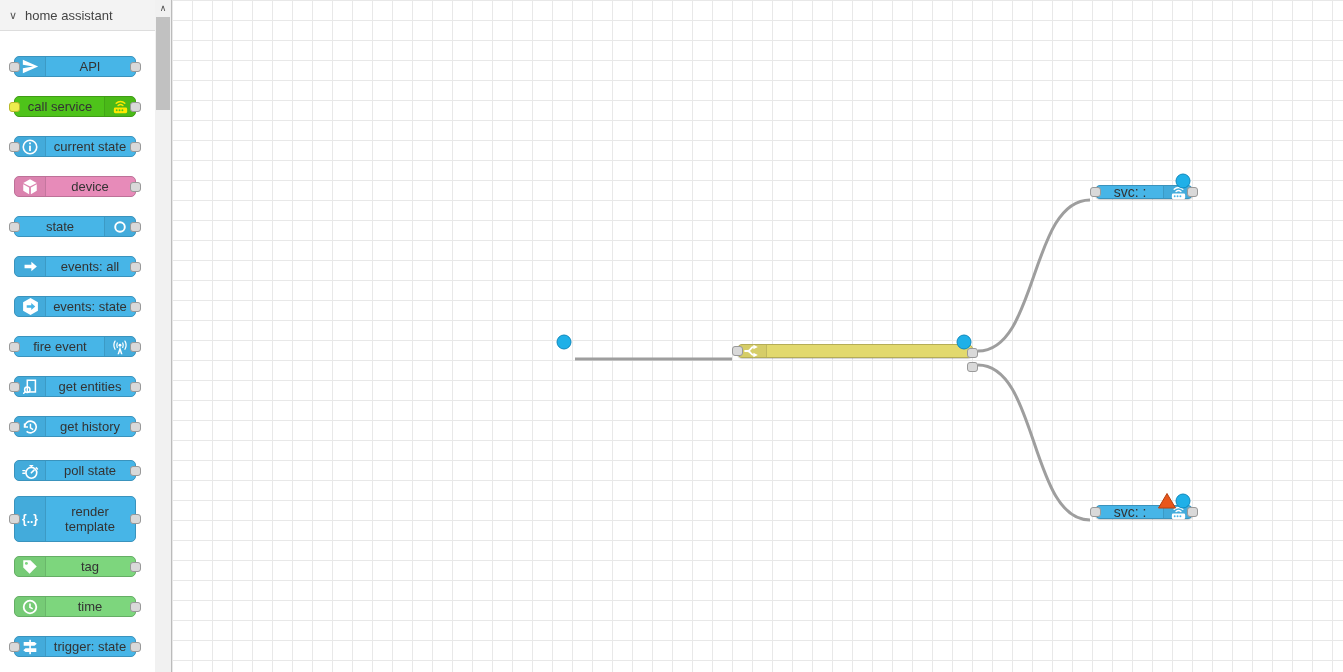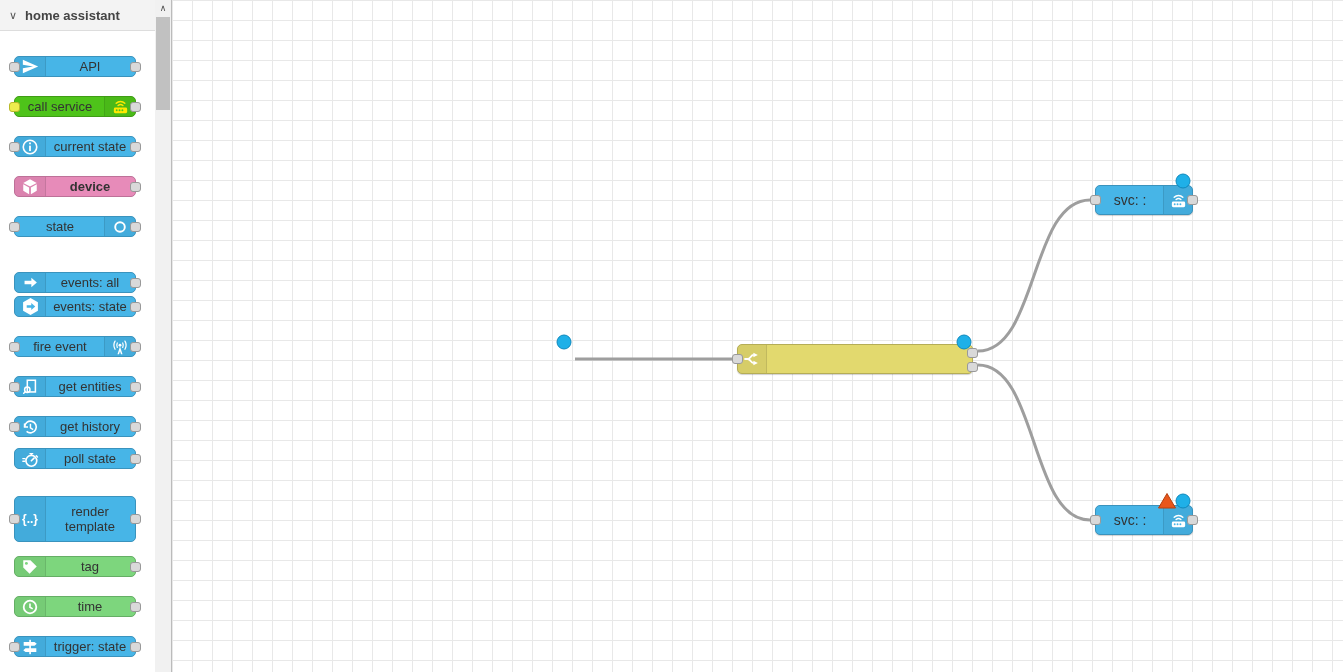--- a/index.html
+++ b/index.html
@@ -7,28 +7,28 @@
        font-family:"Liberation Sans",sans-serif;color:var(--label);}
 
   
   .canvas{position:absolute;left:172px;top:0;right:0;bottom:0;background:#fff;
     background-image:linear-gradient(var(--grid) 1px,transparent 1px),
                      linear-gradient(90deg,var(--grid) 1px,transparent 1px);
     background-size:20px 20px;}
   .layer{position:absolute;left:0;top:0;width:1171px;height:672px;pointer-events:none;}
 
   
-  .fnode{position:absolute;height:30px;border-radius:5px;border:1px solid;
+  .fnode{position:absolute;height:14px;border-radius:5px;border:1px solid;
          box-sizing:border-box;box-shadow:0 1px 1px rgba(0,0,0,.18);}
   .pnode{position:absolute;left:14px;width:122px;height:21px;border-radius:5px;
          border:1px solid;box-sizing:border-box;}
   .c-blue{background:var(--node-blue);border-color:var(--node-blue-border);}
   .c-green{background:var(--node-green);border-color:var(--node-green-border);}
   .c-lgreen{background:var(--node-lgreen);border-color:var(--node-lgreen-border);}
-  .c-pink{background:var(--node-pink);border-color:var(--node-pink-border);font-weight:bold;}
+  .c-pink{background:var(--node-pink);border-color:var(--node-pink-border);}
   .c-yellow{background:var(--node-yellow);border-color:var(--node-yellow-border);}
 
   .icon-box{position:absolute;top:0;bottom:0;width:30px;display:flex;align-items:center;
             justify-content:center;background:rgba(0,0,0,.05);}
   .icon-box.left{left:0;border-right:1px solid rgba(0,0,0,.10);border-radius:4px 0 0 4px;}
   .icon-box.right{right:0;border-left:1px solid rgba(0,0,0,.10);border-radius:0 4px 4px 0;}
   .icon-box.w28{width:28px;}
   .glyph{color:#fff;font-weight:bold;font-size:12px;letter-spacing:0;}
 
   .lbl{position:absolute;top:0;bottom:0;left:0;right:0;display:flex;align-items:center;
@@ -44,21 +44,21 @@
   .port.yellow{background:var(--port-yellow);border-color:#b9b92a;}
   .port.out1{top:3px;margin-top:0;} .port.out2{top:17px;margin-top:0;}
 
   
   .palette{position:absolute;left:0;top:0;width:171px;height:672px;background:#fff;
            border-right:1px solid var(--canvas-border);box-sizing:content-box;}
   .palette-header{position:absolute;left:0;top:0;width:155px;height:31px;
       background:var(--header-bg);border-bottom:1px solid #ddd;display:flex;
       align-items:center;box-sizing:border-box;cursor:pointer;}
   .palette-header .chev{margin:0 8px 0 9px;font-size:11px;color:#555;}
-  .palette-header .htxt{font-size:13px;font-weight:bold;color:var(--header-text);}
+  .palette-header .htxt{font-size:13px;font-weight:normal;color:var(--header-text);}
   .scroll-track{position:absolute;left:155px;top:0;width:16px;height:672px;
       background:var(--scroll-track);}
   .scroll-up{position:absolute;left:0;top:0;width:16px;height:16px;display:flex;
       align-items:center;justify-content:center;font-size:9px;color:#505050;background:var(--scroll-track);}
   .scroll-thumb{position:absolute;left:1px;top:17px;width:14px;height:93px;
       background:var(--scroll-thumb);}
 
   svg.nicon{display:block;}
   .wirepath{stroke:var(--wire);stroke-width:3;fill:none;}
 </style>
@@ -202,21 +202,21 @@
       <div class="icon-box right">
         <svg class="nicon" width="16" height="16" viewBox="0 0 20 20">
           <circle cx="10" cy="10" r="6" fill="none" stroke="#fff" stroke-width="2.4"></circle>
         </svg>
       </div>
       <div class="lbl mr30">state</div>
       <div class="port l"></div>
       <div class="port r"></div>
     </div>
 
-    <div class="pnode c-blue" style="top:272px">
+    <div class="pnode c-blue" style="top:256px">
       <div class="icon-box left">
         <svg class="nicon" width="17" height="17" viewBox="0 0 20 20">
           <path d="M3 8h8V4.5l6.5 5.5-6.5 5.5V12H3z" fill="#fff"></path>
         </svg>
       </div>
       <div class="lbl ml30">events: all</div>
       <div class="port r"></div>
     </div>
 
     <div class="pnode c-blue" style="top:296px">
@@ -267,21 +267,21 @@
           <path d="M4 10a6.5 6.5 0 1 1 2.2 4.9" fill="none" stroke="#fff" stroke-width="1.8"></path>
           <path d="M4 6.2V10h3.8" fill="none" stroke="#fff" stroke-width="1.8"></path>
           <path d="M10.5 6.5V11l3 1.8" fill="none" stroke="#fff" stroke-width="1.6"></path>
         </svg>
       </div>
       <div class="lbl ml30">get history</div>
       <div class="port l"></div>
       <div class="port r"></div>
     </div>
 
-    <div class="pnode c-blue" style="top:448px">
+    <div class="pnode c-blue" style="top:460px">
       <div class="icon-box left">
         <svg class="nicon" width="18" height="18" viewBox="0 0 20 20">
           <circle cx="11.5" cy="12" r="6" fill="none" stroke="#fff" stroke-width="1.8"></circle>
           <path d="M11.5 12l3-3" stroke="#fff" stroke-width="1.8" stroke-linecap="round"></path>
           <path d="M10 4h3M11.5 4v2M17 6.5l1.3 1.3" stroke="#fff" stroke-width="1.6" stroke-linecap="round"></path>
           <path d="M2 9.5h2.5M2 12.5h2.5" stroke="#fff" stroke-width="1.4" stroke-linecap="round"></path>
         </svg>
       </div>
       <div class="lbl ml30">poll state</div>
       <div class="port r"></div>

